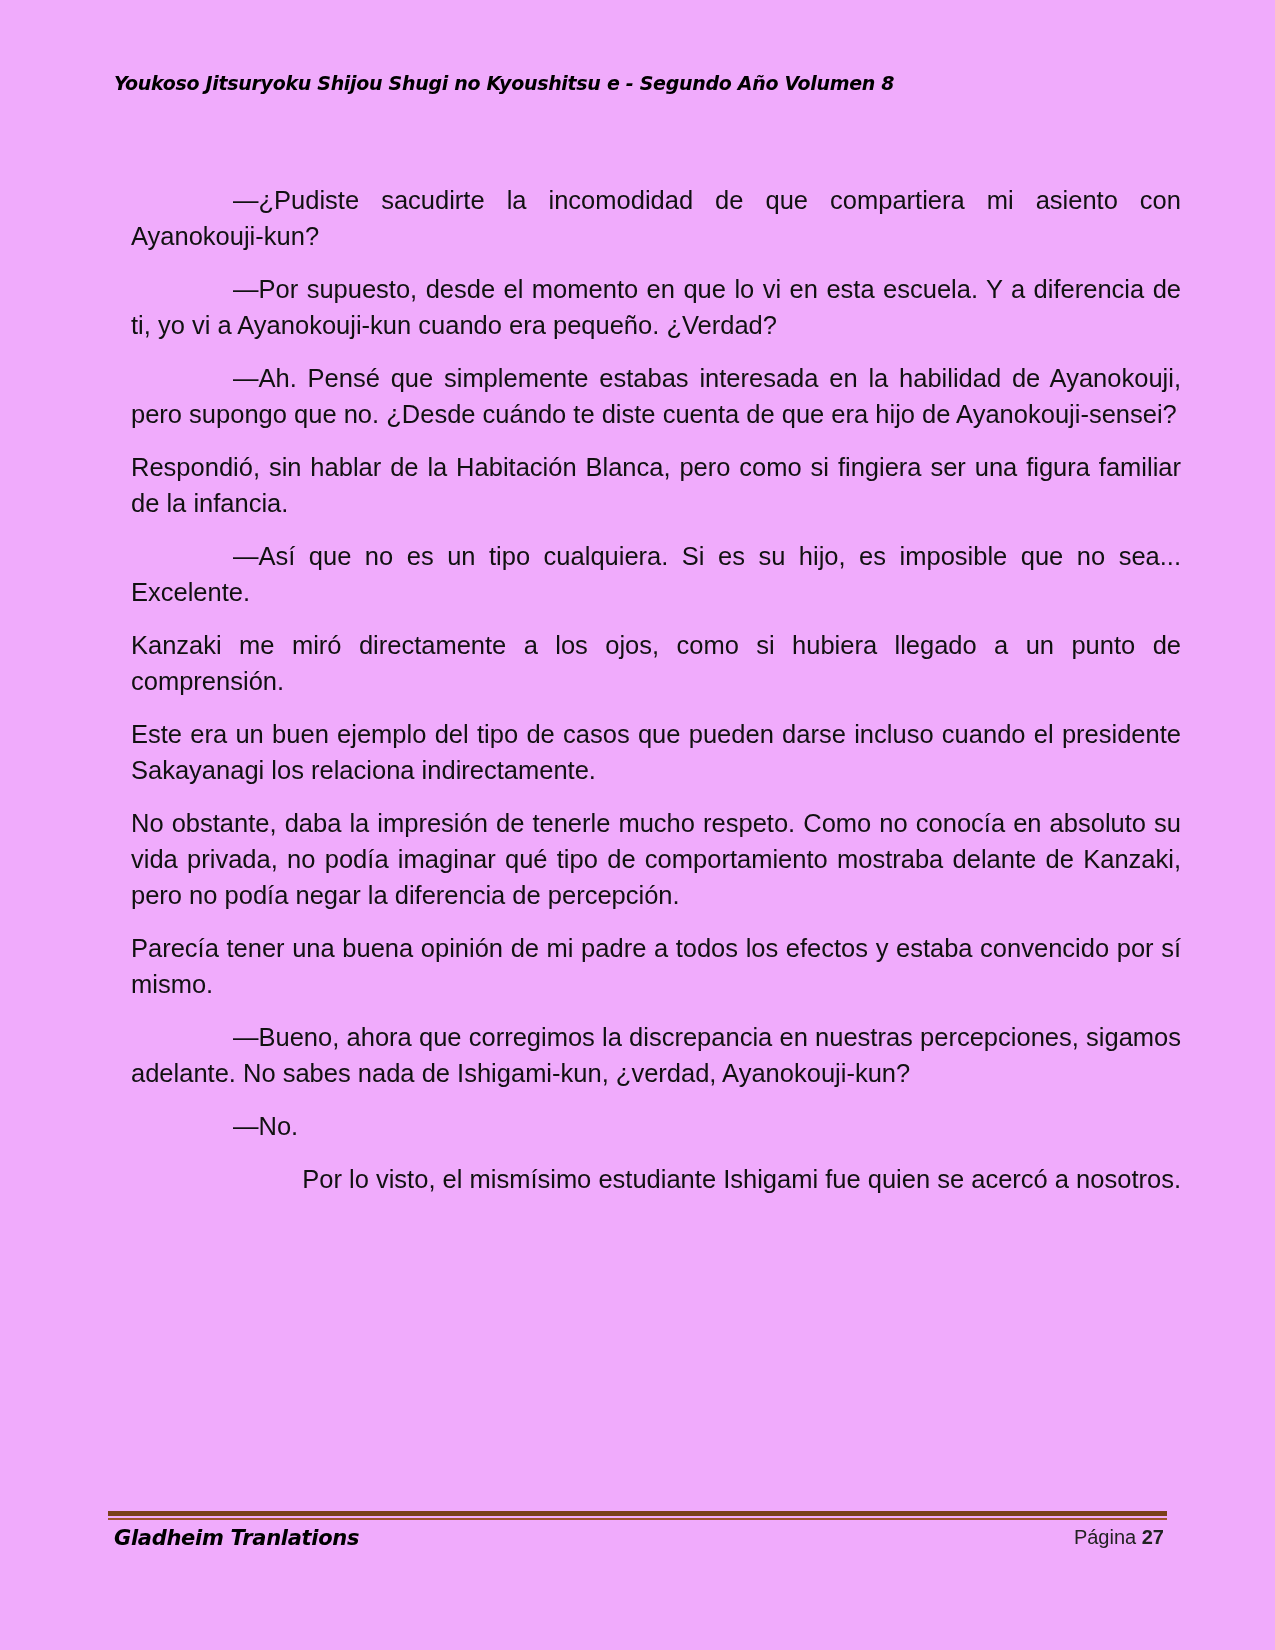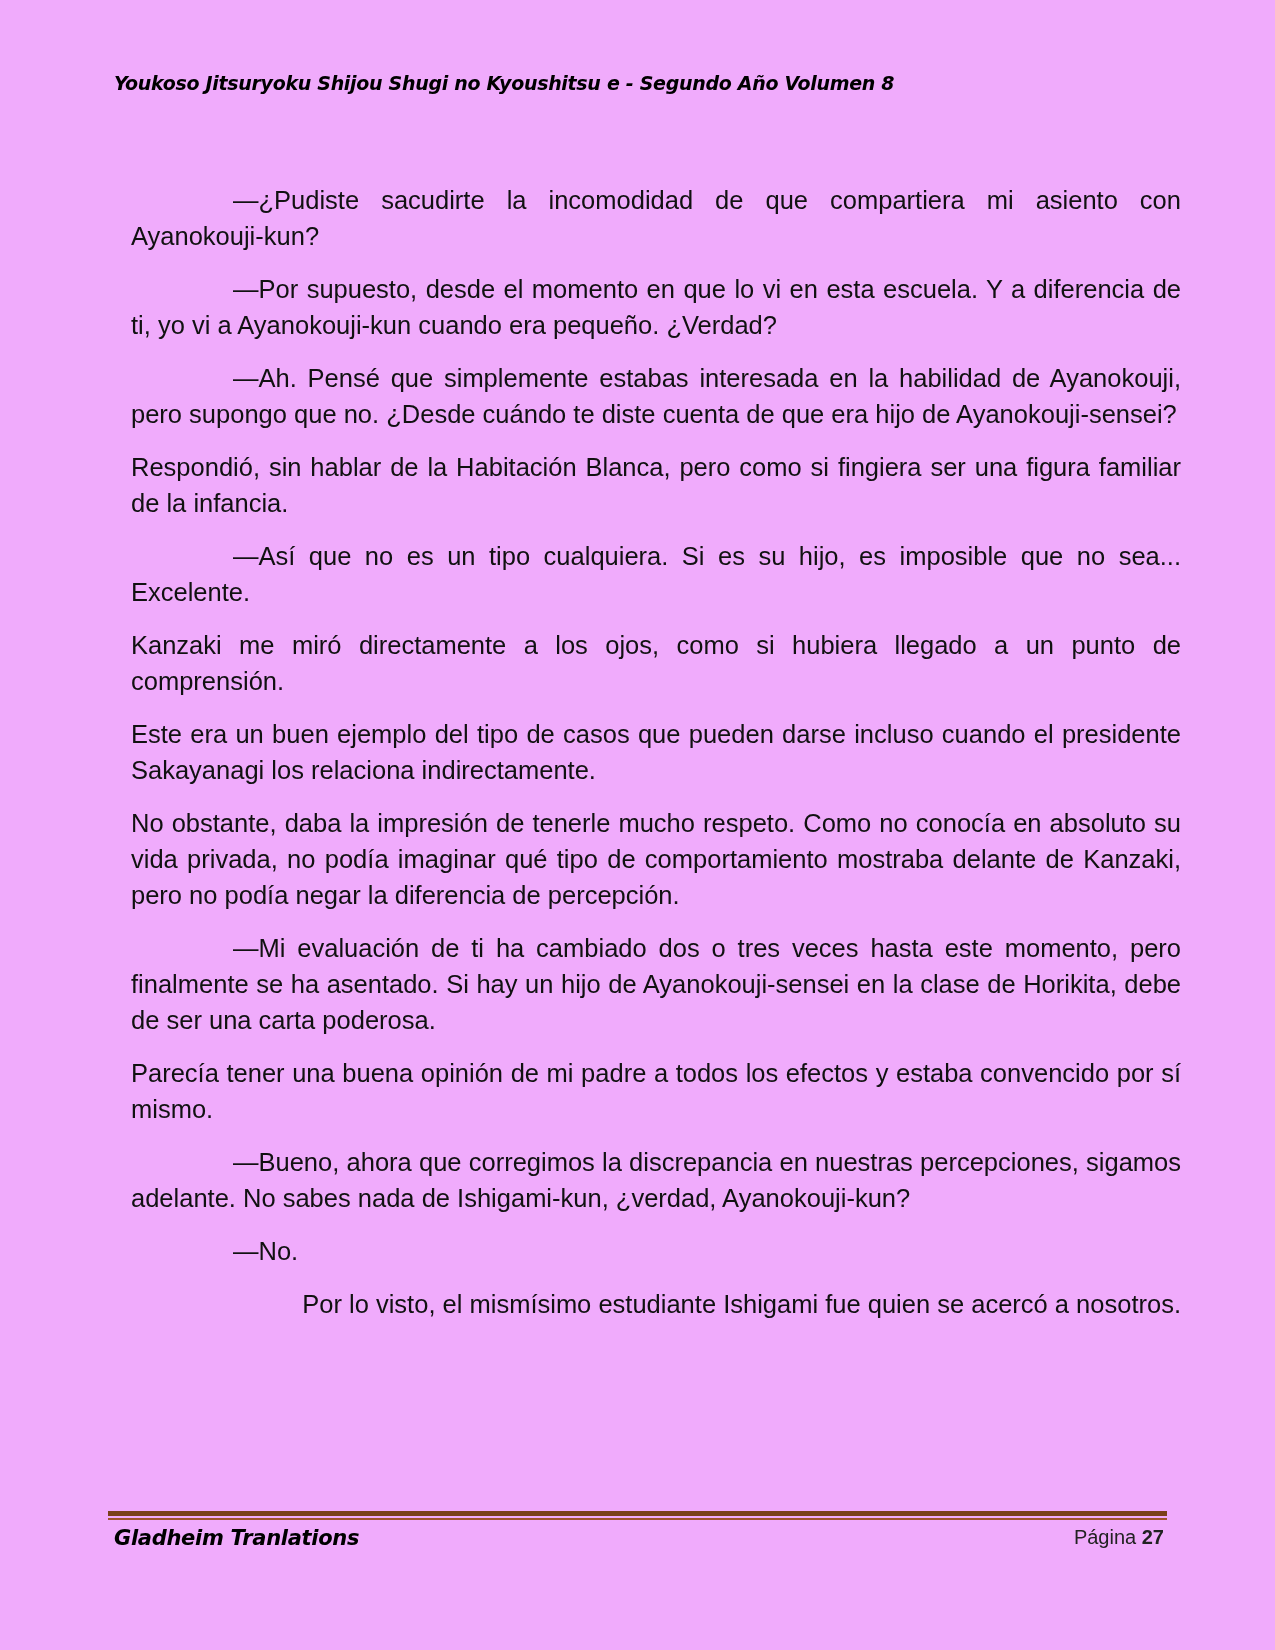--- a/index.html
+++ b/index.html
@@ -44,21 +44,20 @@
 
   <div class="body-text">
     <p class="para dialog">—¿Pudiste sacudirte la incomodidad de que compartiera mi asiento con Ayanokouji-kun?</p>
     <p class="para dialog">—Por supuesto, desde el momento en que lo vi en esta escuela. Y a diferencia de ti, yo vi a Ayanokouji-kun cuando era pequeño. ¿Verdad?</p>
     <p class="para dialog">—Ah. Pensé que simplemente estabas interesada en la habilidad de Ayanokouji, pero supongo que no. ¿Desde cuándo te diste cuenta de que era hijo de Ayanokouji-sensei?</p>
     <p class="para">Respondió, sin hablar de la Habitación Blanca, pero como si fingiera ser una figura familiar de la infancia.</p>
     <p class="para dialog">—Así que no es un tipo cualquiera. Si es su hijo, es imposible que no sea... Excelente.</p>
     <p class="para">Kanzaki me miró directamente a los ojos, como si hubiera llegado a un punto de comprensión.</p>
     <p class="para">Este era un buen ejemplo del tipo de casos que pueden darse incluso cuando el presidente Sakayanagi los relaciona indirectamente.</p>
     <p class="para">No obstante, daba la impresión de tenerle mucho respeto. Como no conocía en absoluto su vida privada, no podía imaginar qué tipo de comportamiento mostraba delante de Kanzaki, pero no podía negar la diferencia de percepción.</p>
-    <p class="para dialog">—Mi evaluación de ti ha cambiado dos o tres veces hasta este momento, pero finalmente se ha asentado. Si hay un hijo de Ayanokouji-sensei en la clase de Horikita, debe de ser una carta poderosa.</p>
     <p class="para">Parecía tener una buena opinión de mi padre a todos los efectos y estaba convencido por sí mismo.</p>
     <p class="para dialog">—Bueno, ahora que corregimos la discrepancia en nuestras percepciones, sigamos adelante. No sabes nada de Ishigami-kun, ¿verdad, Ayanokouji-kun?</p>
     <p class="para dialog">—No.</p>
     <p class="para last-line-left">Por lo visto, el mismísimo estudiante Ishigami fue quien se acercó a nosotros.</p>
   </div>
 
   <div class="footer-rule-thick"></div>
   <div class="footer-rule-thin"></div>
 
   <div class="footer-left">Gladheim Tranlations</div>

